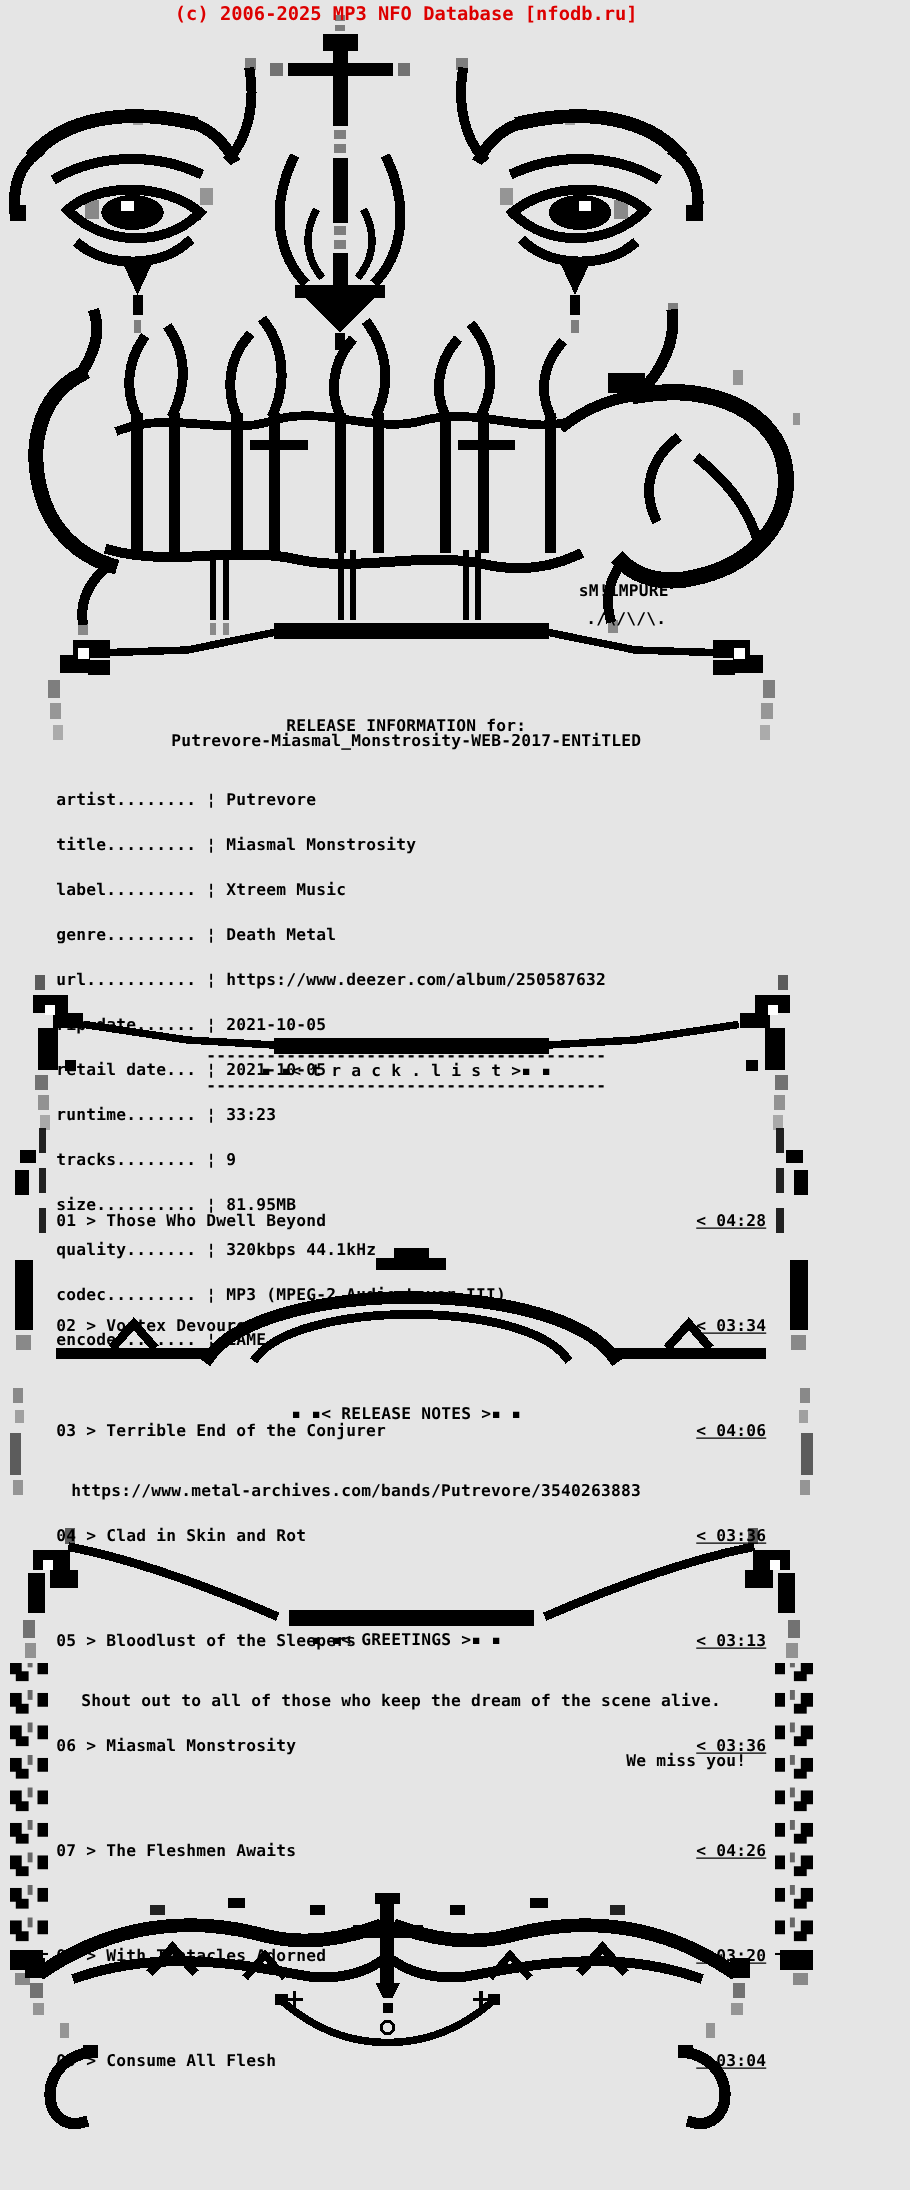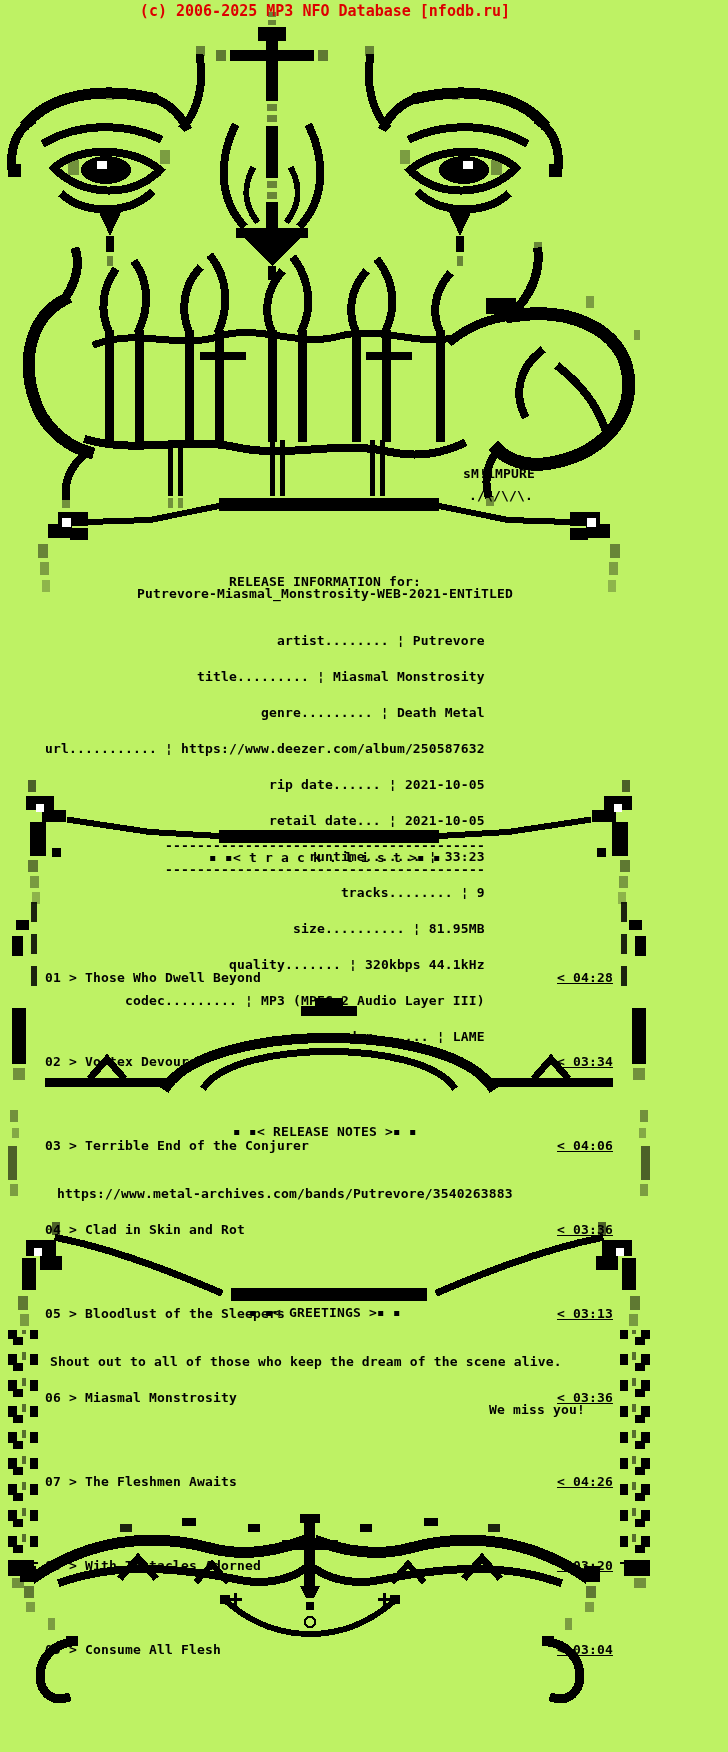--- a/index.html
+++ b/index.html
@@ -1,25 +1,25 @@
 <!DOCTYPE html>
 <html><head>
 <meta charset="utf-8">
 <style>
   html,body{margin:0;padding:0;background:#fff;}
-  .page{position:relative;width:728px;height:1752px;background:#bef264;overflow:hidden;
+  .page{position:relative;width:728px;height:1752px;background:#e5e5e5;overflow:hidden;
         font-family:"DejaVu Sans Mono", monospace;}
   .art{position:absolute;left:0;top:0;pointer-events:none;fill:#000;shape-rendering:crispEdges;}
   .art path{stroke-linecap:square;stroke-linejoin:miter;}
   .s{stroke:#000;fill:none;}
   .t{position:absolute;margin:0;font:bold 13px/12px "DejaVu Sans Mono", monospace;
      letter-spacing:.17px;white-space:pre;color:#000;z-index:2;}
   .cx{left:0;width:650px;text-align:center;}
   .red{color:#dd0000;font:bold 15px/15px "DejaVu Sans Mono", monospace;letter-spacing:0;}
-  .frow{position:relative;height:12px;text-align:right;}
+  .frow{position:relative;height:12px;}
   .trow{position:relative;height:12px;margin-top:48px;}
   .tdur{position:absolute;left:512px;top:0;text-decoration:underline;}
 </style>
 </head>
 <body>
 
 <div class="page">
 
   <svg class="art" width="728" height="1752" viewBox="0 0 728 1752" aria-hidden="true">
     <defs>
@@ -260,25 +260,26 @@
       <circle class="s" cx="310" cy="1622" r="5" stroke-width="2.5"></circle>
     </g>
   </svg>
 
   <div class="t red cx" style="top:4px">(c) 2006-2025 MP3 NFO Database [nfodb.ru]</div>
 
   <pre class="t" style="left:463px;top:468px">sM!iMPURE</pre>
   <pre class="t" style="left:469px;top:490px">./\/\/\.</pre>
 
   <div class="t cx" style="top:576px">RELEASE INFORMATION for:</div>
-  <div class="t cx" style="top:588px">Putrevore-Miasmal_Monstrosity-WEB-2021-ENTiTLED</div>
+  <div class="t cx" style="top:588px">Putrevore-Miasmal_Monstrosity-WEB-2017-ENTiTLED</div>
 
   <div class="t" style="left:45px;top:611px">
     <div class="frow"><span>artist........</span><span> ¦ </span><span>Putrevore</span></div>
     <div class="frow"><span>title.........</span><span> ¦ </span><span>Miasmal Monstrosity</span></div>
+    <div class="frow"><span>label.........</span><span> ¦ </span><span>Xtreem Music</span></div>
     <div class="frow"><span>genre.........</span><span> ¦ </span><span>Death Metal</span></div>
     <div class="frow"><span>url...........</span><span> ¦ </span><span>https://www.deezer.com/album/250587632</span></div>
     <div class="frow"><span>rip date......</span><span> ¦ </span><span>2021-10-05</span></div>
     <div class="frow"><span>retail date...</span><span> ¦ </span><span>2021-10-05</span></div>
     <div class="frow"><span>runtime.......</span><span> ¦ </span><span>33:23</span></div>
     <div class="frow"><span>tracks........</span><span> ¦ </span><span>9</span></div>
     <div class="frow"><span>size..........</span><span> ¦ </span><span>81.95MB</span></div>
     <div class="frow"><span>quality.......</span><span> ¦ </span><span>320kbps 44.1kHz</span></div>
     <div class="frow"><span>codec.........</span><span> ¦ </span><span>MP3 (MPEG-2 Audio Layer III)</span></div>
     <div class="frow"><span>encoder.......</span><span> ¦ </span><span>LAME</span></div>
@@ -297,16 +298,16 @@
     <div class="trow"><span>06 &gt; Miasmal Monstrosity</span><span class="tdur">&lt; 03:36</span></div>
     <div class="trow"><span>07 &gt; The Fleshmen Awaits</span><span class="tdur">&lt; 04:26</span></div>
     <div class="trow"><span>08 &gt; With Tentacles Adorned</span><span class="tdur">&lt; 03:20</span></div>
     <div class="trow"><span>09 &gt; Consume All Flesh</span><span class="tdur">&lt; 03:04</span></div>
   </div>
 
   <div class="t cx" style="top:1126px">▪ ▪&lt; RELEASE NOTES &gt;▪ ▪</div>
   <div class="t" style="left:57px;top:1188px">https://www.metal-archives.com/bands/Putrevore/3540263883</div>
 
   <div class="t cx" style="top:1307px">▪ ▪&lt; GREETINGS &gt;▪ ▪</div>
-  <div class="t" style="left:50px;top:1356px">Shout out to all of those who keep the dream of the scene alive.</div>
-  <div class="t" style="left:489px;top:1404px">We miss you!</div>
+  <div class="t" style="left:65px;top:1356px">Shout out to all of those who keep the dream of the scene alive.</div>
+  <div class="t" style="left:501px;top:1404px">We miss you!</div>
 
 </div>
 
 </body></html>

